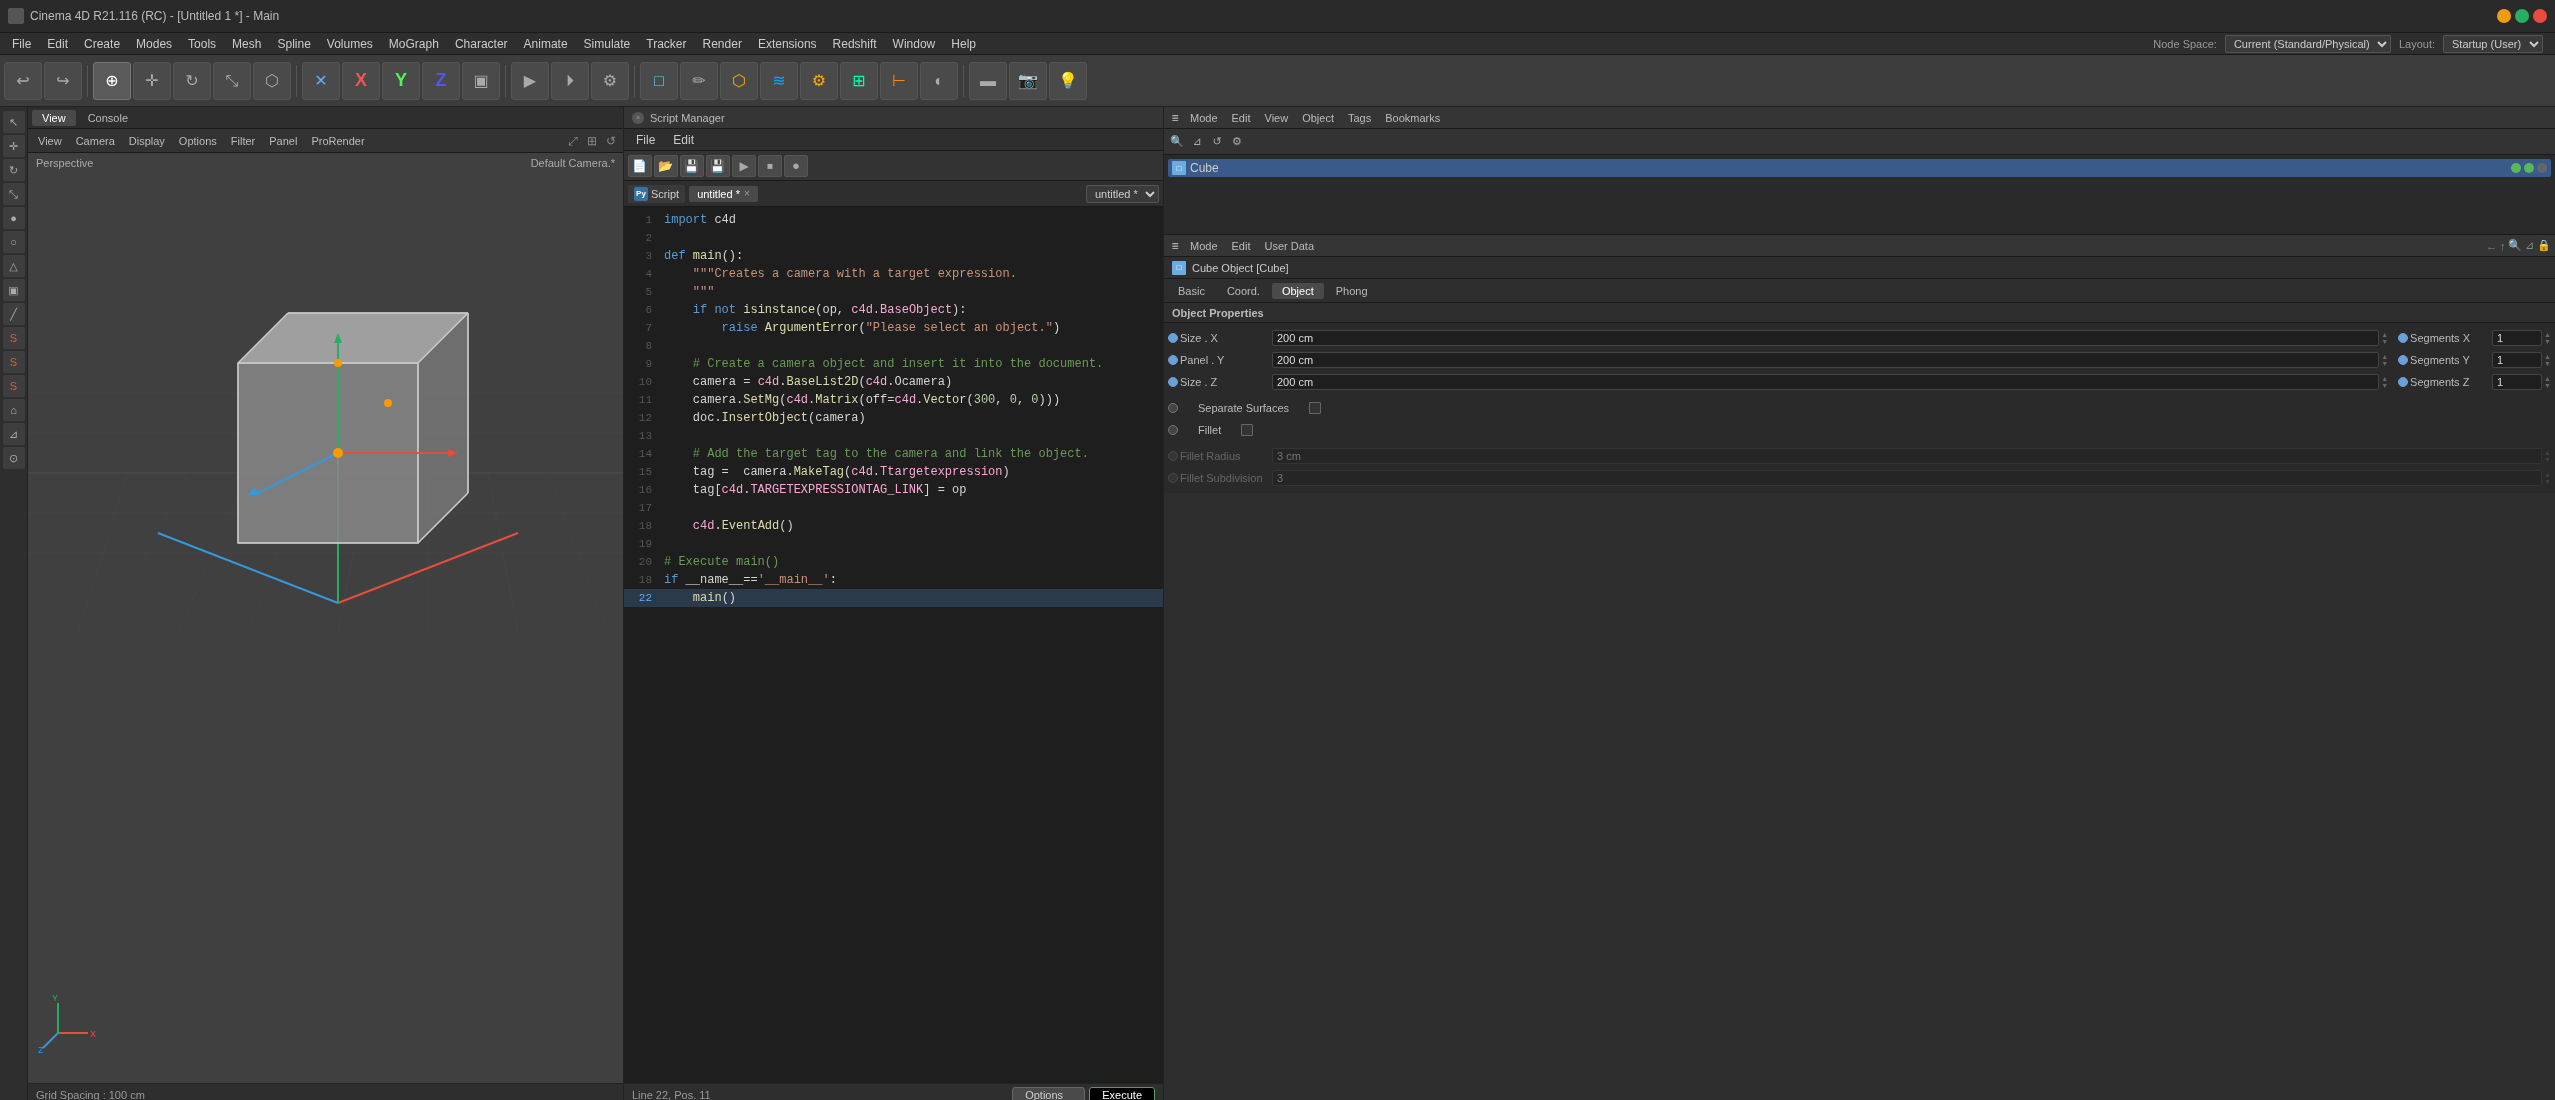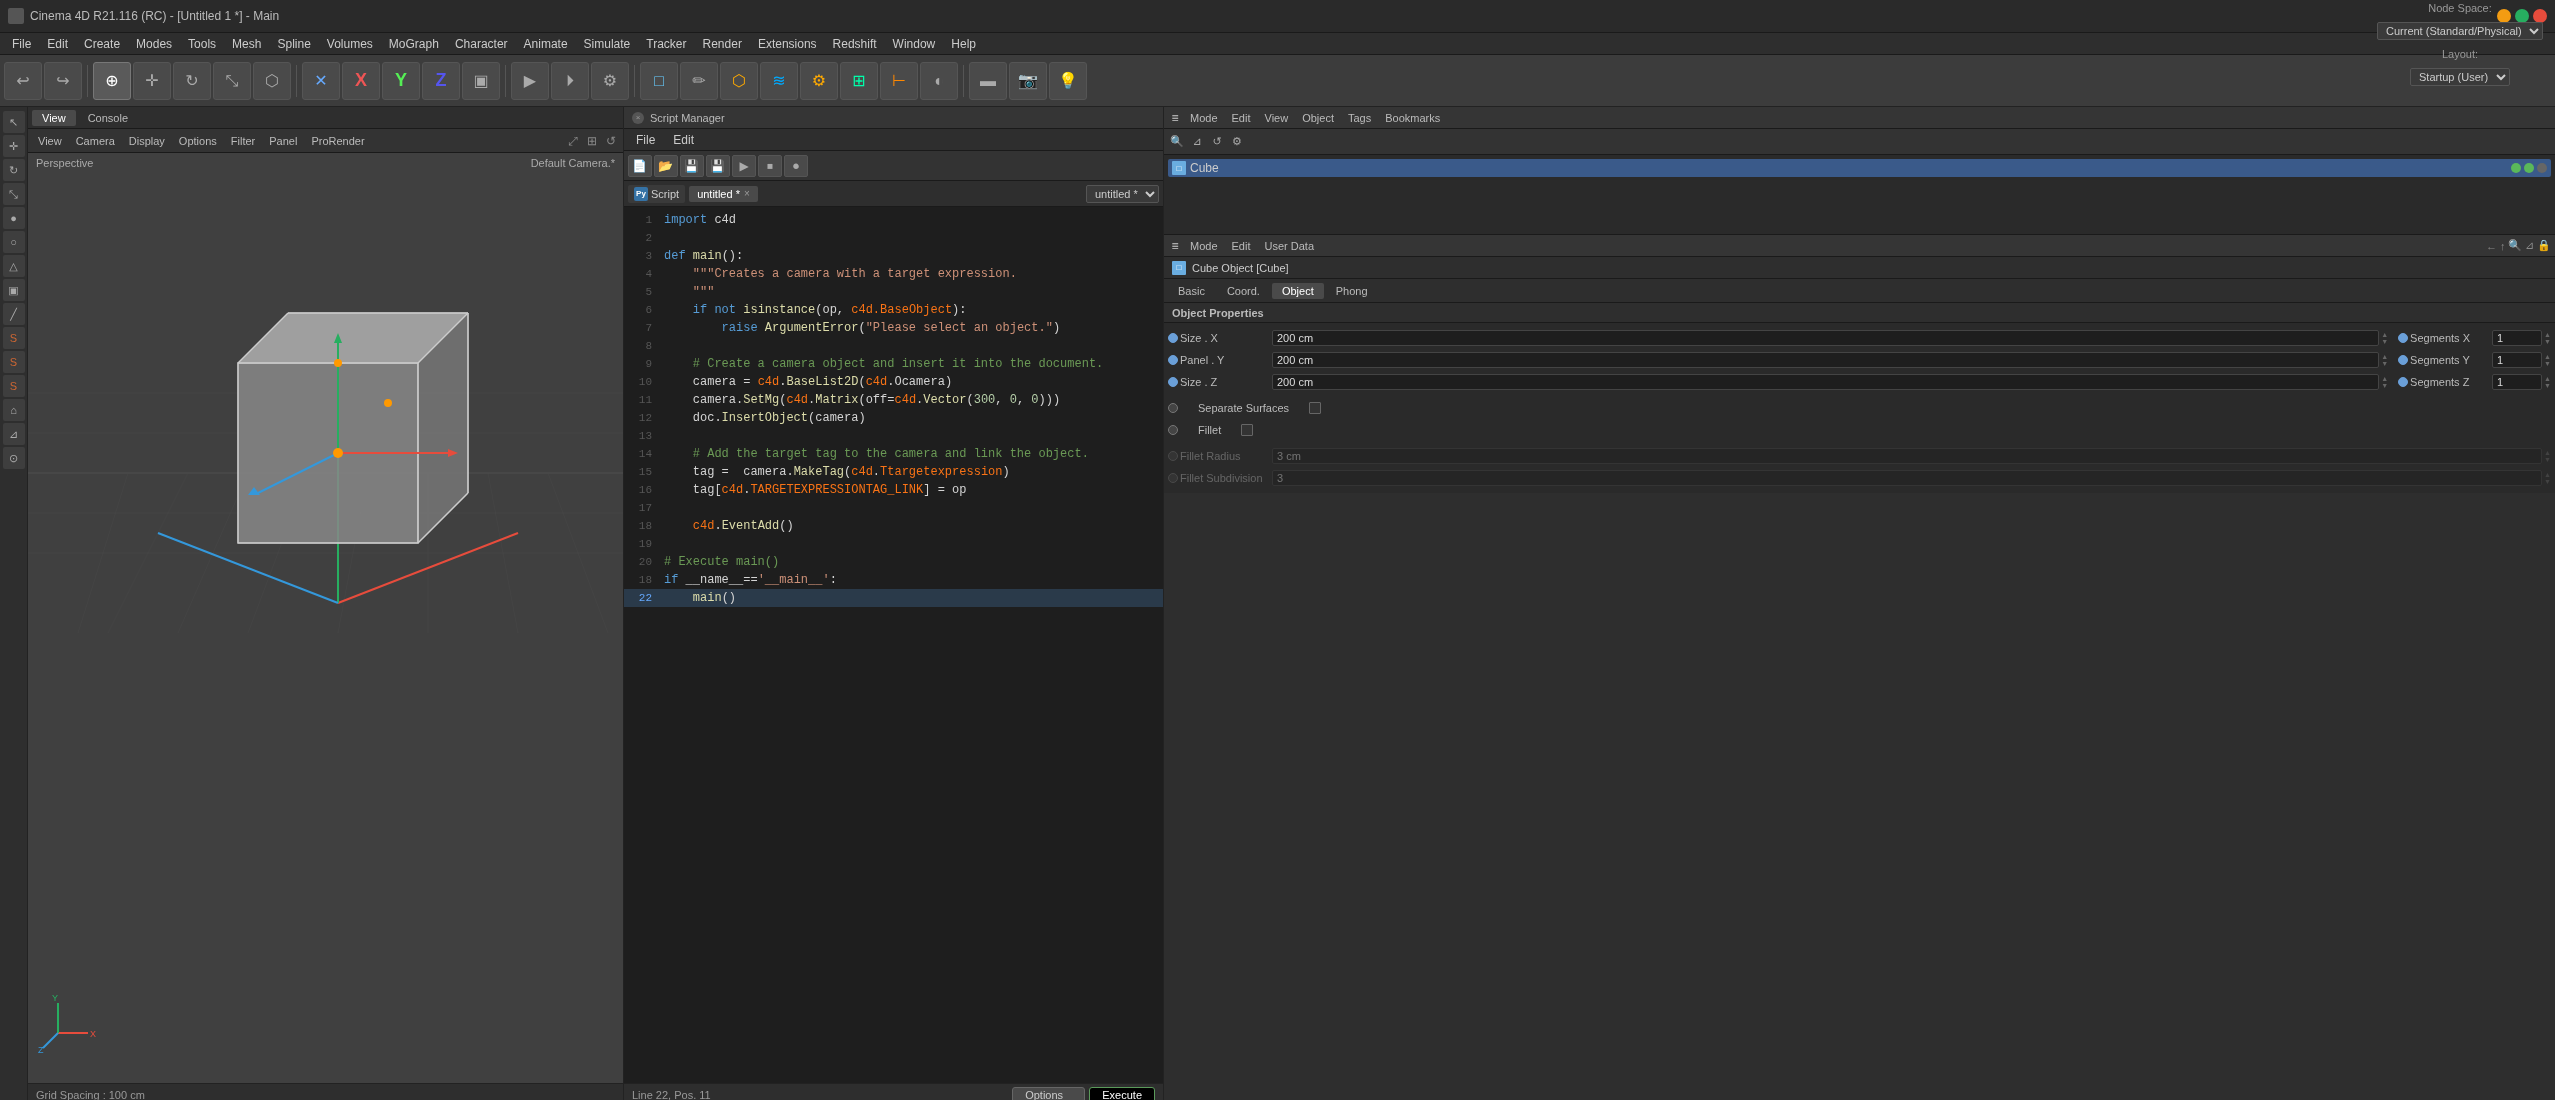--- a/index.html
+++ b/index.html
@@ -348,21 +348,21 @@
     .line-content {
       flex: 1;
       padding-left: 4px;
       white-space: pre;
     }
     
     .kw { color: #569cd6; }
     .fn { color: #dcdcaa; }
     .str { color: #ce9178; }
     .cmt { color: #6a9955; }
-    .cls { color: #f97316; }
+    .cls { color: #f9a8d4; }
     .num { color: #b5cea8; }
     .plain { color: #d4d4d4; }
 
     
     #script-status {
       height: 22px;
       background: #2e2e2e;
       display: flex;
       align-items: center;
       justify-content: space-between;
@@ -592,21 +592,20 @@
       color: #bbb;
     }
 
     
     #node-space-bar {
       display: flex;
       align-items: center;
       gap: 8px;
       margin-left: auto;
       padding-right: 8px;
-      flex-direction: column;
     }
     .node-space-label {
       font-size: 11px;
       color: #999;
     }
     .node-space-select {
       background: #3a3a3a;
       border: 1px solid #555;
       color: #ccc;
       font-size: 11px;

